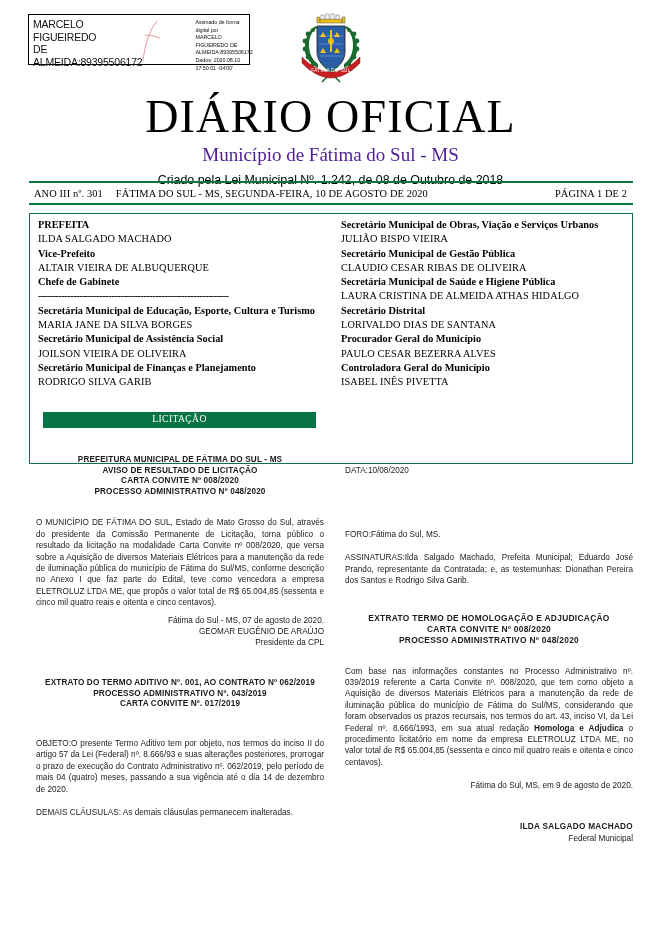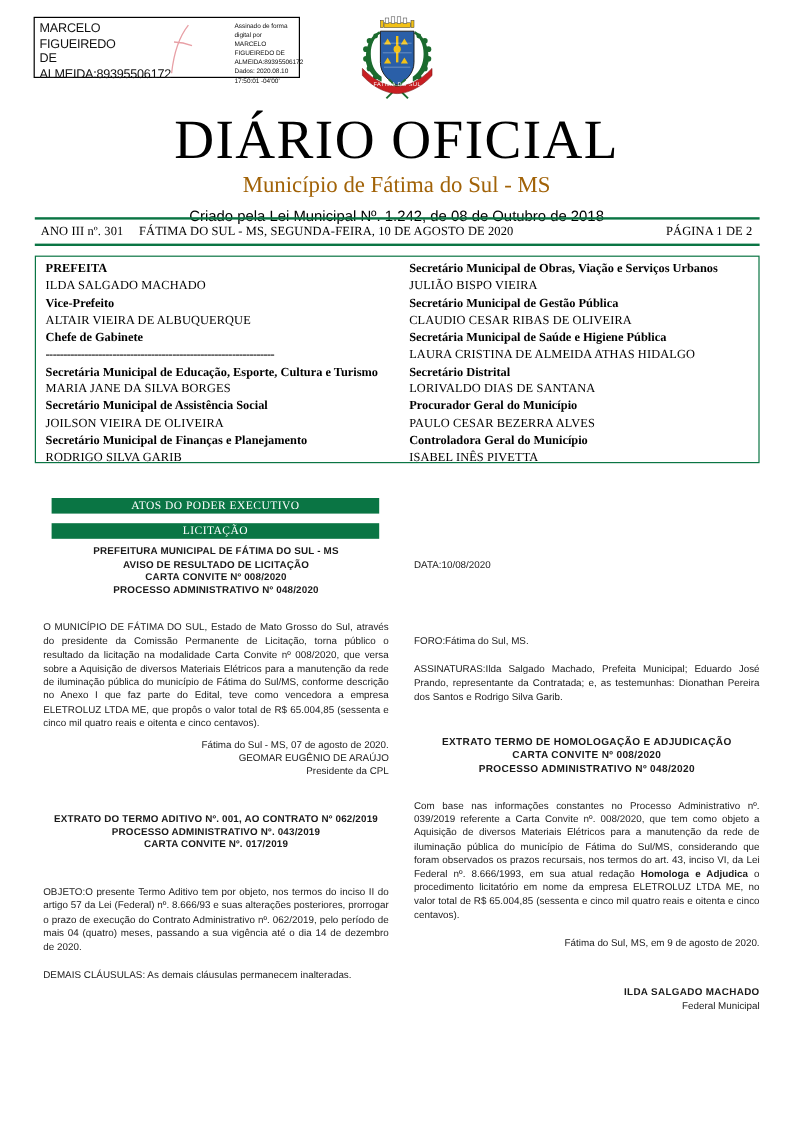--- a/index.html
+++ b/index.html
@@ -87,21 +87,21 @@
     line-height: 50px;
     letter-spacing: 1.2px;
     font-weight: 400;
     color: #000;
   }
   .title-sub {
     font-family: "Liberation Serif", serif;
     font-size: 19px;
     line-height: 23px;
     margin-top: 1px;
-    color: #a16207;
+    color: #4c1d95;
   }
   .title-law {
     font-family: Liberation Sans, sans-serif;
     font-size: 12.4px;
     line-height: 18px;
     margin-top: 5px;
     color: #000;
   }
 
   
@@ -123,21 +123,21 @@
   .infobar .ib-left { padding-left: 5px; white-space: nowrap; }
   .infobar .ib-mid { padding-left: 13px; white-space: nowrap; flex: 1; }
   .infobar .ib-right { padding-right: 6px; white-space: nowrap; }
 
   
   .officials {
     position: absolute;
     left: 29px;
     top: 213px;
     width: 604px;
-    height: 173px;
+    height: 251px;
     border: 1.6px solid #0a7544;
     box-sizing: border-box;
     display: flex;
   }
   .off-col {
     box-sizing: border-box;
     padding: 4px 6px 2px 8px;
     font-family: "Liberation Serif", serif;
     font-size: 10.3px;
     line-height: 14.3px;
@@ -167,21 +167,21 @@
     line-height: 13px;
   }
   #banner-executivo {
     left: 43px;
     top: 415px;
     width: 273px;
     height: 13px;
   }
   #banner-licitacao {
     left: 43px;
-    top: 436px;
+    top: 412px;
     width: 273px;
     height: 13px;
   }
 
   
   .col {
     position: absolute;
     box-sizing: border-box;
     font-family: "Liberation Sans", sans-serif;
     font-size: 8.2px;

